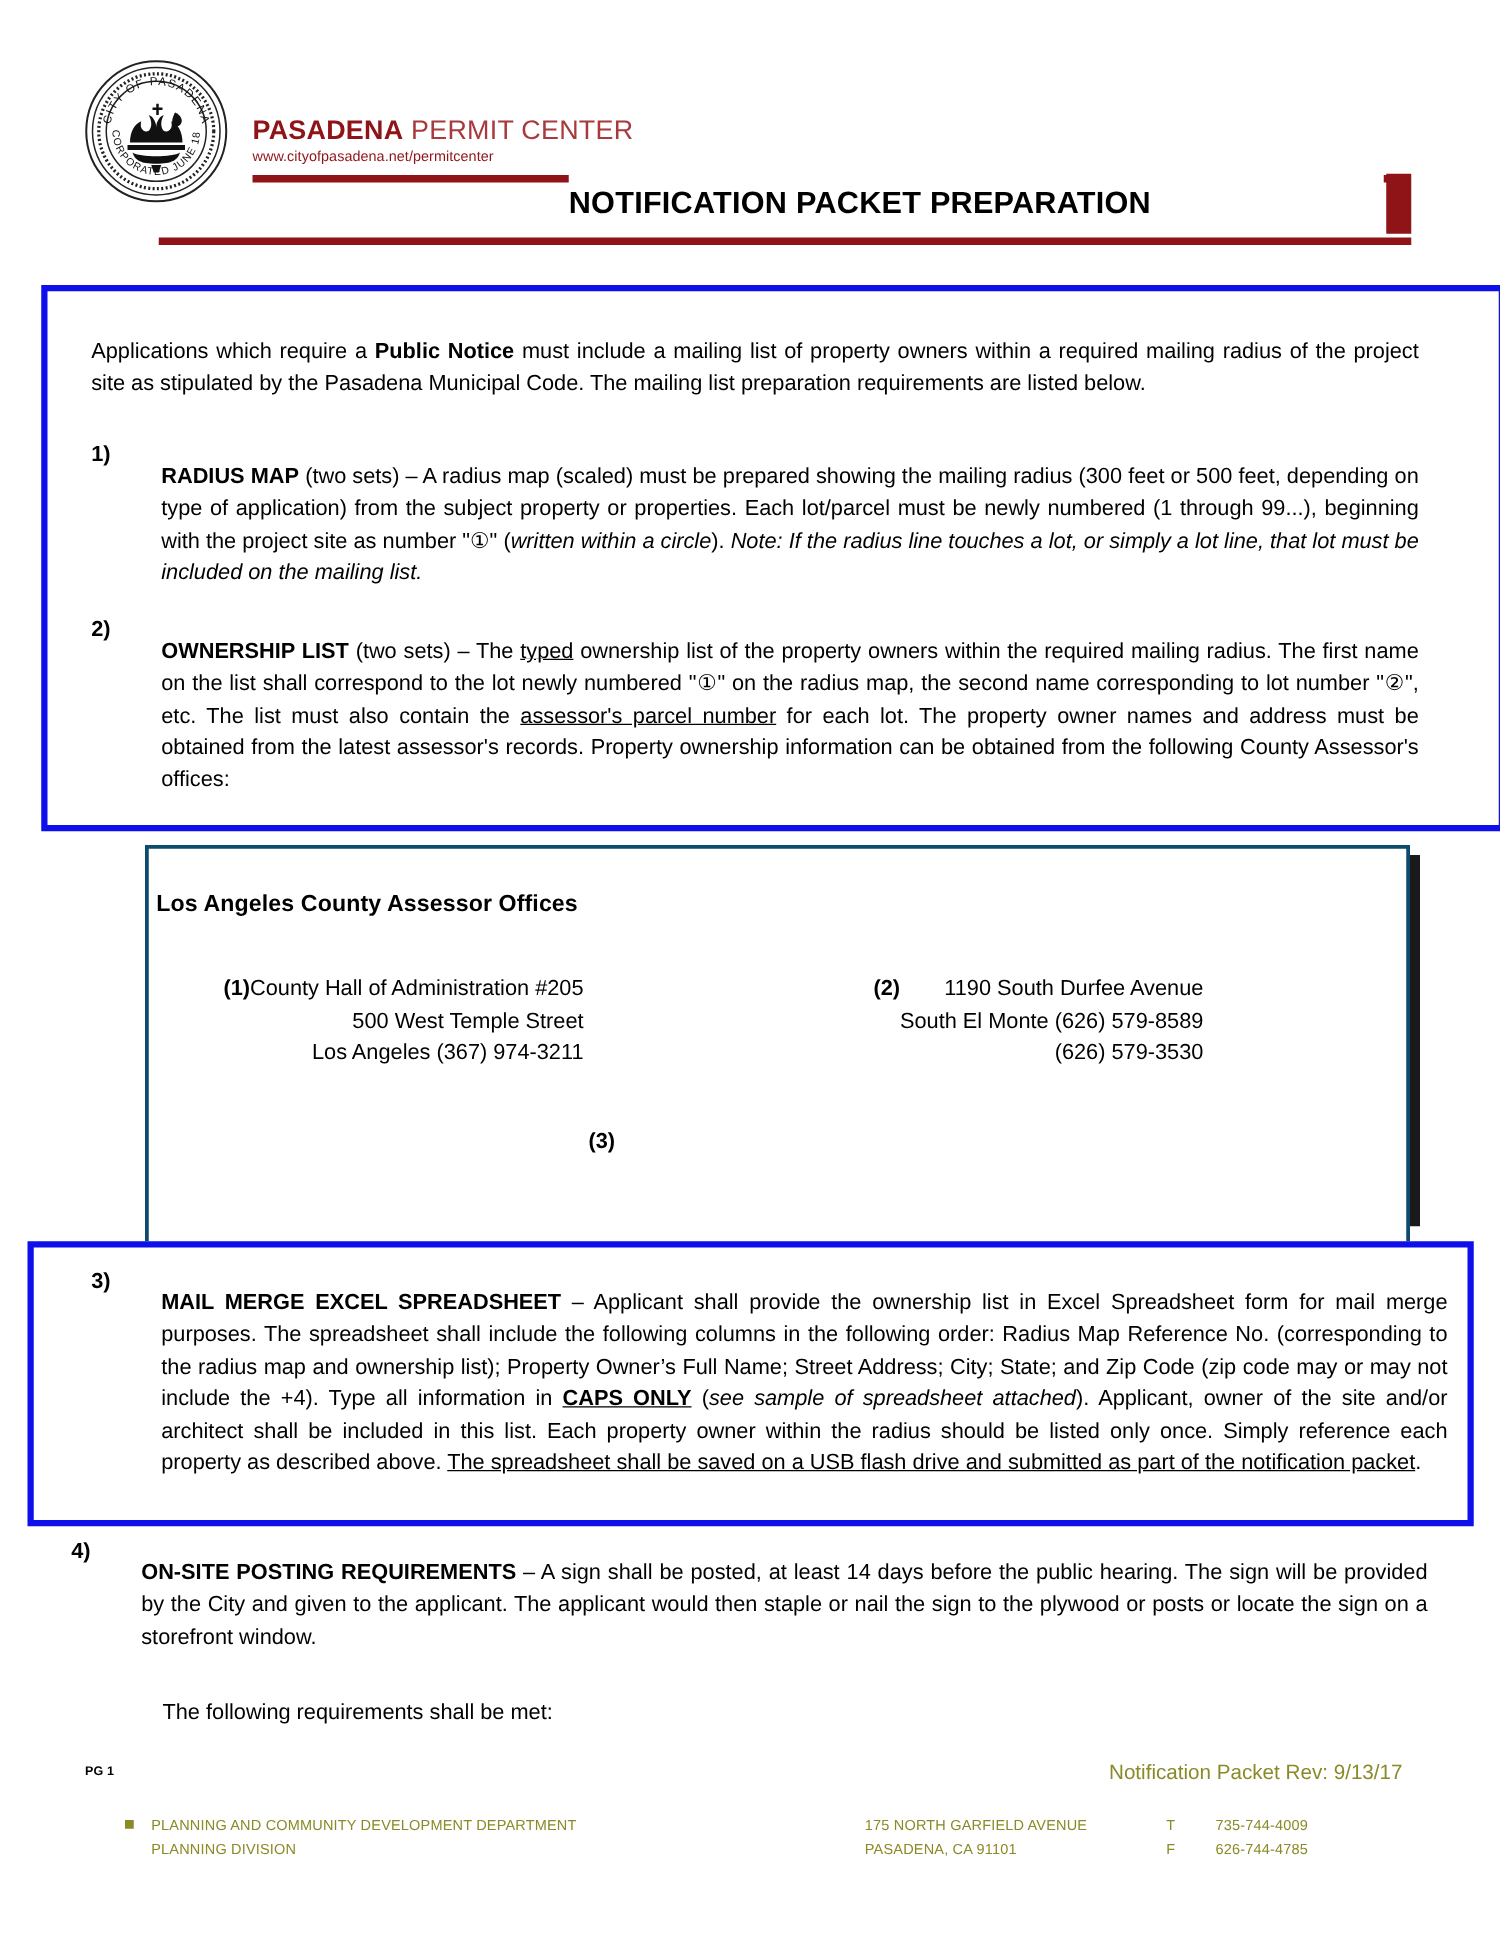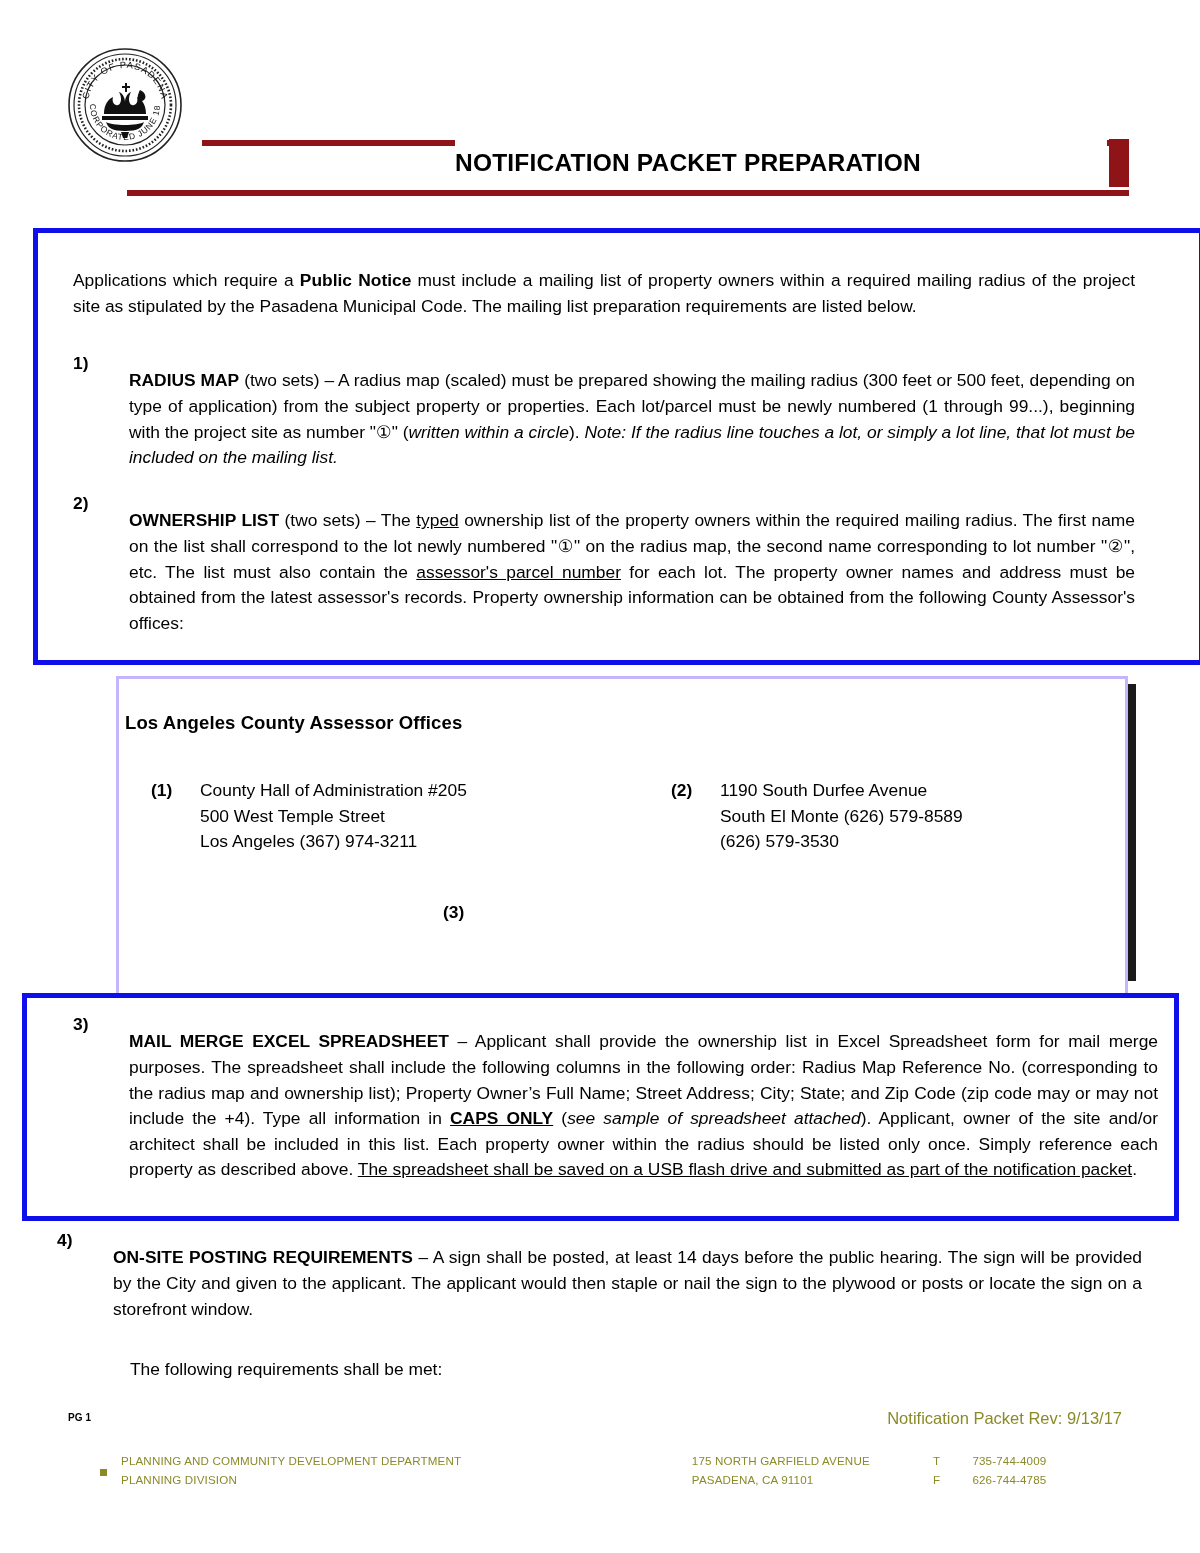--- a/index.html
+++ b/index.html
@@ -104,21 +104,22 @@
   
   .assessor-shadow {
     position:absolute; left:124px; top:684px;
     width:1012px; height:297px;
     background:#1a1a1a;
   }
   .assessor {
     position:absolute; left:116px; top:676px;
     width:1012px; height:323px;
     background:#fff;
-    border:3px solid #c4b5fd;
+    border:3px solid #0c4a6e;
+    text-align:right;
   }
   .assessor-title {
     position:absolute; left:6px; top:33px;
     font-size:18.5px; font-weight:bold; letter-spacing:.1px;
   }
   .office {
     position:absolute;
     display:flex;
     font-size:17.4px; line-height:25.6px;
   }
@@ -135,21 +136,21 @@
   }
   .rev {
     position:absolute; right:78px; top:1409px;
     font-size:16.5px; color:#8a8a28; white-space:nowrap;
   }
   .foot {
     position:absolute; left:100px; top:1452px;
     width:1020px;
     font-size:11.6px; color:#8a8a28; letter-spacing:.15px;
   }
-  .foot-grid { display:flex;align-items:center; }
+  .foot-grid { display:flex; }
   .foot-bullet {
     width:7px; height:7px; background:#8a8a28;
     margin-top:4px; margin-right:14px; flex:0 0 7px;
   }
   .foot-col-a { width:580px; }
   .foot-col-b { width:245px; }
   .foot-col-c { width:40px; }
   .foot-col-d { width:150px; }
   .foot-col-a div, .foot-col-b div, .foot-col-c div, .foot-col-d div { line-height:18.5px; white-space:nowrap; }
 </style>
@@ -176,20 +177,26 @@
         <path d="M59 37 l2 0 l0 3 l3 0 l0 2 l-3 0 l0 4 l-2 0 l0 -4 l-3 0 l0 -2 l3 0 z"></path>
         <path d="M74 44 c5 2 7 7 4 10 c-2 2 -5 1 -6 -1 c-1 -3 1 -7 2 -9 z"></path>
         <path d="M38 68 c0 -9 4 -15 9 -17 c-1 4 0 7 3 8 c3 1 5 -2 5 -6 c0 -3 -1 -5 -2 -7 c3 1 6 5 6 10 c0 -5 3 -9 6 -10 c-1 2 -2 4 -2 7 c0 4 2 7 5 6 c3 -1 4 -4 3 -8 c5 2 9 8 9 17 z"></path>
         <path d="M36 70 h46 v4 h-46 z"></path>
         <path d="M40 76 c6 4 32 4 38 0 c-2 6 -6 9 -19 9 c-13 0 -17 -3 -19 -9 z"></path>
         <path d="M55 86 l8 0 l-2 6 l-4 0 z"></path>
       </g>
     </svg>
   </div>
 
+  <div class="brand">
+    <div class="brand-line">
+      <span class="b1">PASADENA</span><span class="b2"> PERMIT CENTER</span>
+    </div>
+    <div class="brand-url">www.cityofpasadena.net/permitcenter</div>
+  </div>
 
   <div class="rule-top"></div>
   <div class="rule-bottom"></div>
 
   <div class="title-wrap">
     <div class="title-bar">
       <span class="t">NOTIFICATION PACKET PREPARATION</span>
     </div>
     <div class="title-cap"></div>
   </div>

